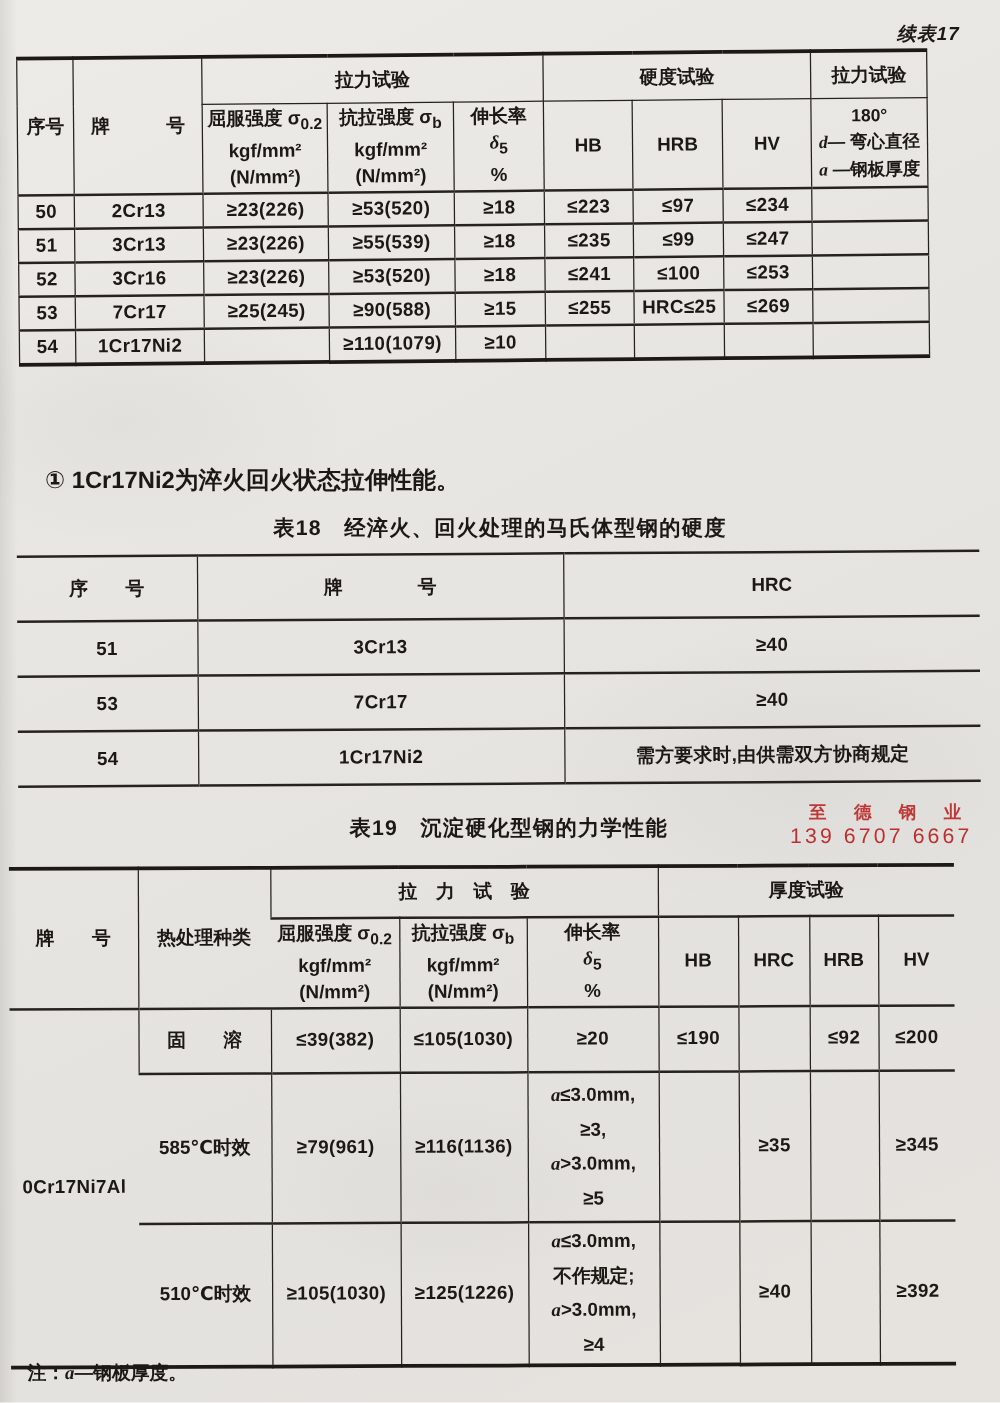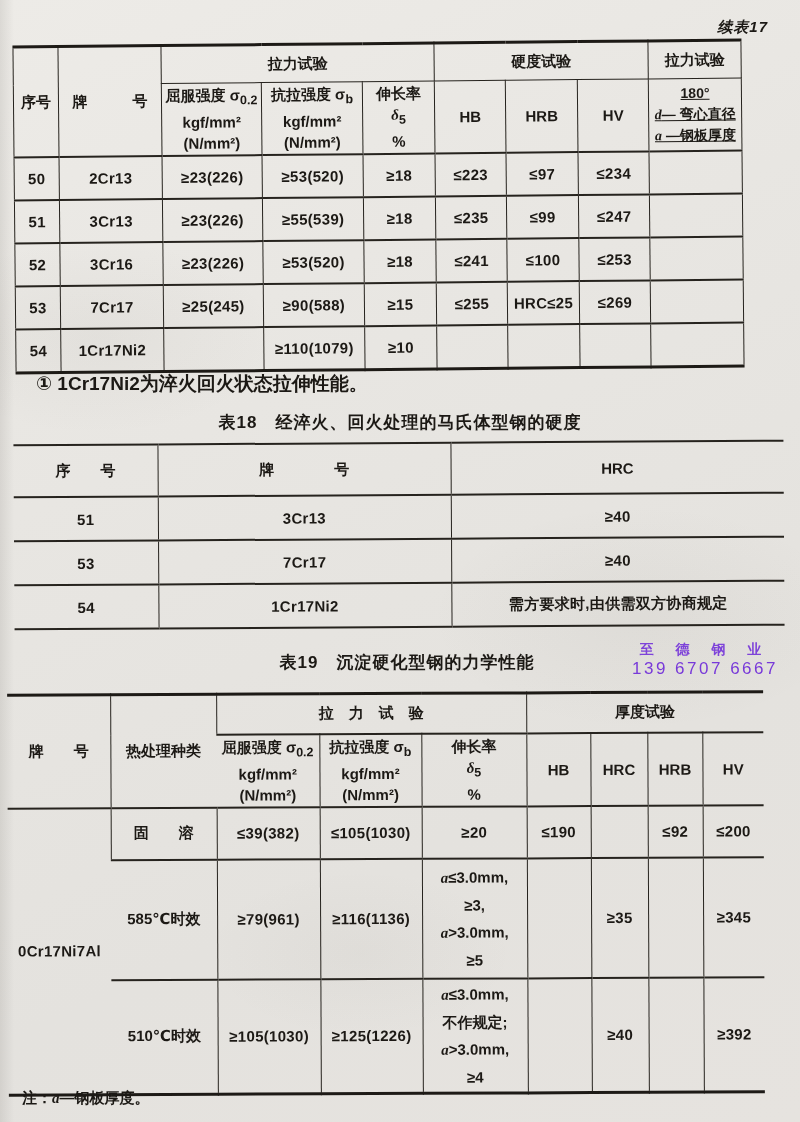--- a/index.html
+++ b/index.html
@@ -31,21 +31,21 @@
   td.val { font-weight:600; letter-spacing:.3px; }
   .hl { line-height:21px; }
 
   
   .t17-wrap { left:14px; top:42px; width:728px; transform:rotate(-.55deg); transform-origin:50% 50%; }
   .t17 { border:1.5px solid #26231e; border-top:3px solid #1d1a16; border-bottom:3px solid #1d1a16; }
   .t17 th, .t17 td { border:1.5px solid #26231e; }
   .t17 thead tr.grp th { height:38px; }
   .t17 thead tr.sub th { height:70px; }
   .t17 thead { border-bottom:2.5px solid #1d1a16; }
-  .t17 tbody td { height:43px; border-top-width:2px; }
+  .t17 tbody td { height:27px; border-top-width:2px; }
 
   .note { font-size:19px; font-weight:700; }
   .t17-note { left:36px; top:371px; }
 
   .tbl-title { left:0; width:800px; text-align:center; font-size:17px; font-weight:bold; letter-spacing:1px; }
   .t18-title { top:411px; }
   .t19-title { top:651px; padding-right:30px;padding-left:44px; }
 
   
   .t18-wrap { left:14px; top:442px; width:770px; transform:rotate(-.35deg); transform-origin:50% 50%; }
@@ -59,21 +59,21 @@
   .t19 { border-top:3px solid #1d1a16; border-bottom:3px solid #1d1a16; }
   .t19 th, .t19 td { border-top:2px solid #26231e; border-bottom:2px solid #26231e; }
   .t19 td + td, .t19 th + th, .t19 .vl { border-left:1.5px solid #26231e; }
   .t19 tr.grp th { height:40px; }
   .t19 tr.sub th { height:64px; }
   .t19 .r1 td { height:52px; }
   .t19 .r2 td { height:120px; }
   .t19 .r3 td { height:112px; }
   .t19 .ml { line-height:27px; font-weight:600; }
 
-  .watermark { left:632px; top:640px; color:#6d28d9; text-align:center; line-height:19px; }
+  .watermark { left:632px; top:640px; color:#b91c1c; text-align:right; line-height:19px; }
   .watermark .w1 { font-size:14px; letter-spacing:9px; font-weight:bold; opacity:.85; }
   .watermark .w2 { font-size:17px; letter-spacing:2.5px; opacity:.9; }
 
   .footer-note { left:22px; top:1089px; font-size:15px; font-weight:bold; }
   i { font-family:"Liberation Serif","DejaVu Serif",serif; }
 </style>
 </head>
 <body>
 
 <div class="abs cont-label">续表17</div>
@@ -111,21 +111,21 @@
           <div class="hl">(N/mm²)</div>
         </th>
         <th>
           <div class="hl">伸长率</div>
           <div class="hl"><i>δ</i><sub>5</sub></div>
           <div class="hl">%</div>
         </th>
         <th>HB</th>
         <th>HRB</th>
         <th>HV</th>
-        <th style="font-size:14px;text-decoration:underline;">
+        <th style="font-size:14px;">
           <div class="hl">180°</div>
           <div class="hl"><i>d</i><span>— 弯心直径</span></div>
           <div class="hl"><i>a</i><span> —钢板厚度</span></div>
         </th>
       </tr>
     </thead>
     <tbody>
       <tr>
         <td class="val">50</td>
         <td class="val">2Cr13</td>

